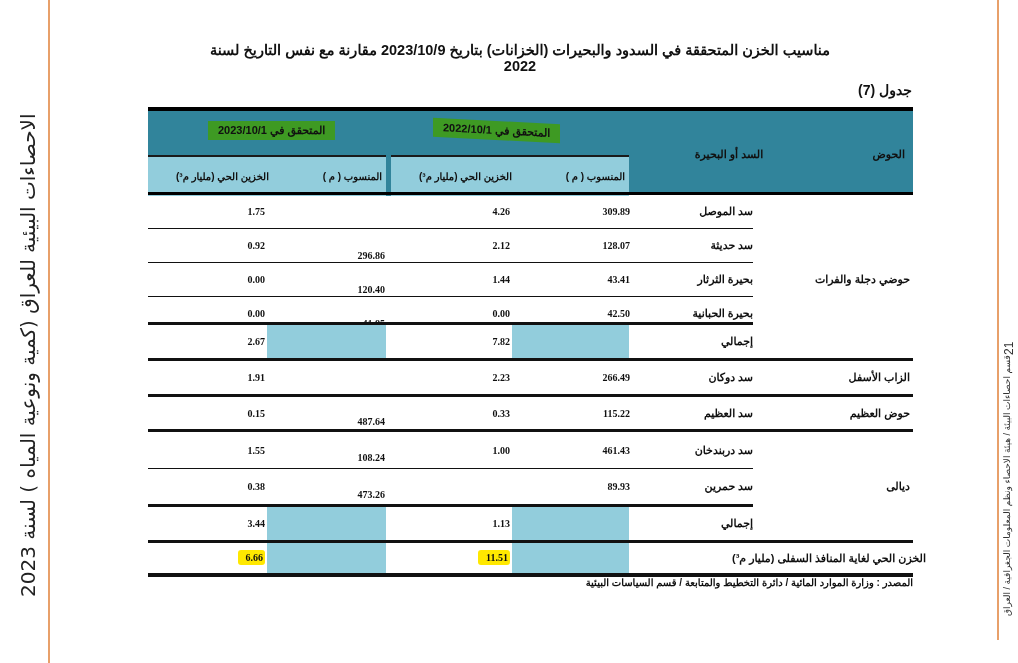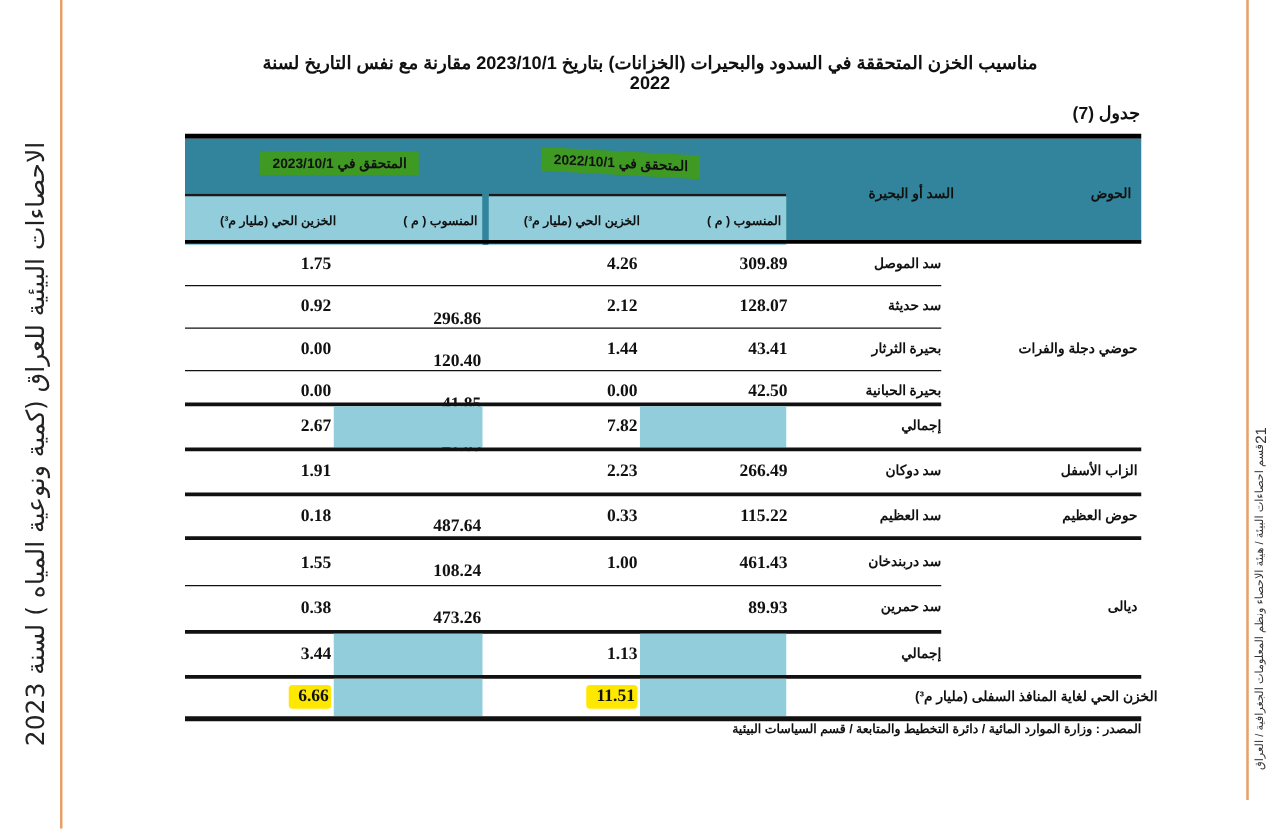--- a/index.html
+++ b/index.html
@@ -35,21 +35,21 @@
   .hdr { position:absolute; left:0; top:4px; width:765px; height:83px; background:#31849b; }
   .hdr-basin { position:absolute; right:8px; top:37px; font-size:11px; font-weight:bold; color:#111; direction:rtl; }
   .hdr-dam { position:absolute; left:526px; width:110px; top:37px; font-size:11px; font-weight:bold; color:#111; direction:rtl; text-align:center; }
   .hl { position:absolute; font-size:11px; font-weight:bold; color:#111; direction:rtl; background:#3e9a23; padding:3px 10px; }
   .subhdr { position:absolute; top:44px; height:39px; background:#92cddc; border-top:2px solid #1a1a1a; }
   .subhdr span { position:absolute; top:14px; font-size:10px; font-weight:bold; direction:rtl; color:#111; }
   .vsep { position:absolute; top:44px; width:5px; height:41px; background:#31849b; }
   .hdr-bottom { position:absolute; left:0; top:85px; width:765px; height:3px; background:#000; }
 
   .row { position:absolute; left:0; width:765px; height:33px; }
-  .cell { position:absolute; top:0; height:33px; line-height:33px; font-size:14px; font-weight:bold; font-family:"Liberation Serif", serif; }
+  .cell { position:absolute; top:0; height:33px; line-height:33px; font-size:10px; font-weight:bold; font-family:"Liberation Serif", serif; }
   .num { text-align:right; }
   .c-s23 { left:0; width:117px; }
   .c-l23 { left:120px; width:117px;margin-top:44px; }
   .c-s22 { left:245px; width:117px; }
   .c-l22 { left:365px; width:117px; }
   .c-dam { left:488px; width:117px; text-align:right; direction:rtl; font-family:Liberation Serif, serif; font-size:11px; }
   .c-basin { left:610px; width:152px; text-align:right; direction:rtl; font-family:"Liberation Sans", sans-serif; font-size:11px; }
   .blue { position:absolute; top:0; height:33px; background:#92cddc; }
   .b-l23 { left:119px; width:119px; }
   .b-l22 { left:364px; width:117px; }
@@ -66,21 +66,21 @@
 
 <div class="side-title">
     <span>الاحصاءات البيئية للعراق (كمية ونوعية المياه ) لسنة 2023</span>
   </div>
 
 <div class="side-footer">
   <span class="pgnum">21</span>
   <span>قسم احصاءات البيئة / هيئة الاحصاء ونظم المعلومات الجغرافية / العراق</span>
 </div>
 
-<div class="main-title">مناسيب الخزن المتحققة في السدود والبحيرات (الخزانات) بتاريخ 2023/10/1 مقارنة مع نفس التاريخ لسنة 2022</div>
+<div class="main-title">مناسيب الخزن المتحققة في السدود والبحيرات (الخزانات) بتاريخ 2023/10/9 مقارنة مع نفس التاريخ لسنة 2022</div>
 <div class="table-label">جدول (7)</div>
 
 <div class="tbl">
   <div class="top-rule"></div>
   <div class="hdr">
     <span class="hdr-basin">الحوض</span>
     <span class="hdr-dam">السد أو البحيرة</span>
     <span class="hl" style="left:60px; top:10px;">المتحقق في 2023/10/1</span>
     <span class="hl" style="left:285px; top:10px; transform:skewY(3deg);">المتحقق في 2022/10/1</span>
 
@@ -146,21 +146,21 @@
     <span class="cell num c-s23">1.91</span>
     <span class="cell num c-l23">487.64</span>
     <span class="cell num c-s22">2.23</span>
     <span class="cell num c-l22">266.49</span>
     <span class="cell c-dam">سد دوكان</span>
     <span class="cell c-basin">الزاب الأسفل</span>
   </div>
   <div class="hline thick" style="left:0; top:287px; width:765px;"></div>
 
   <div class="row" style="top:290px;">
-    <span class="cell num c-s23">0.18</span>
+    <span class="cell num c-s23">0.15</span>
     <span class="cell num c-l23">108.24</span>
     <span class="cell num c-s22">0.33</span>
     <span class="cell num c-l22">115.22</span>
     <span class="cell c-dam">سد العظيم</span>
     <span class="cell c-basin">حوض العظيم</span>
   </div>
   <div class="hline thick" style="left:0; top:322px; width:765px;"></div>
 
   <div class="row" style="top:327px;">
     <span class="cell num c-s23">1.55</span>

